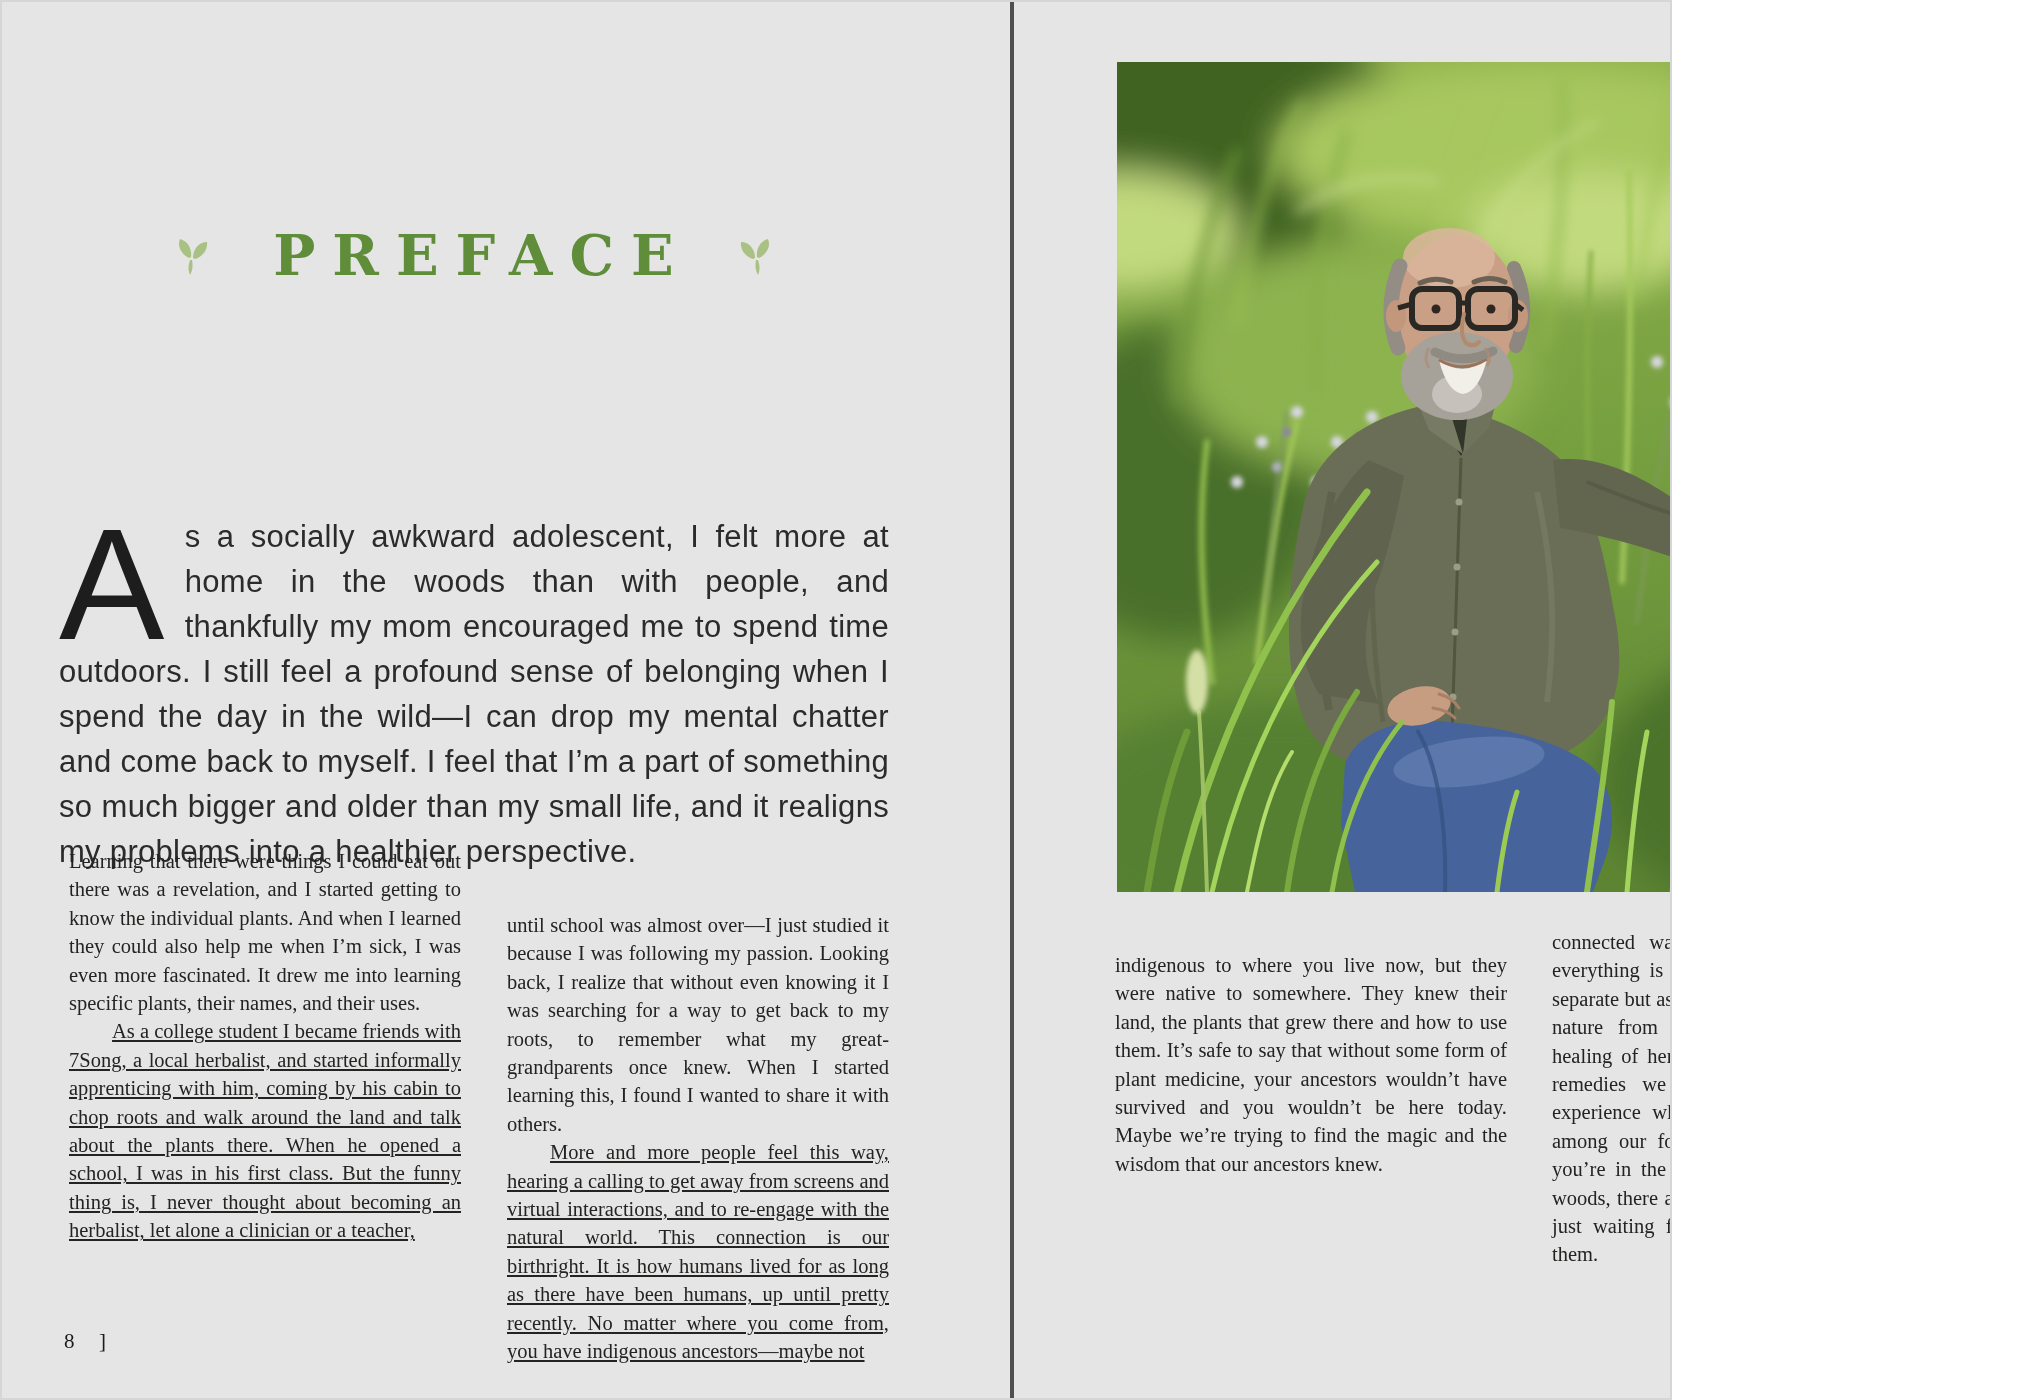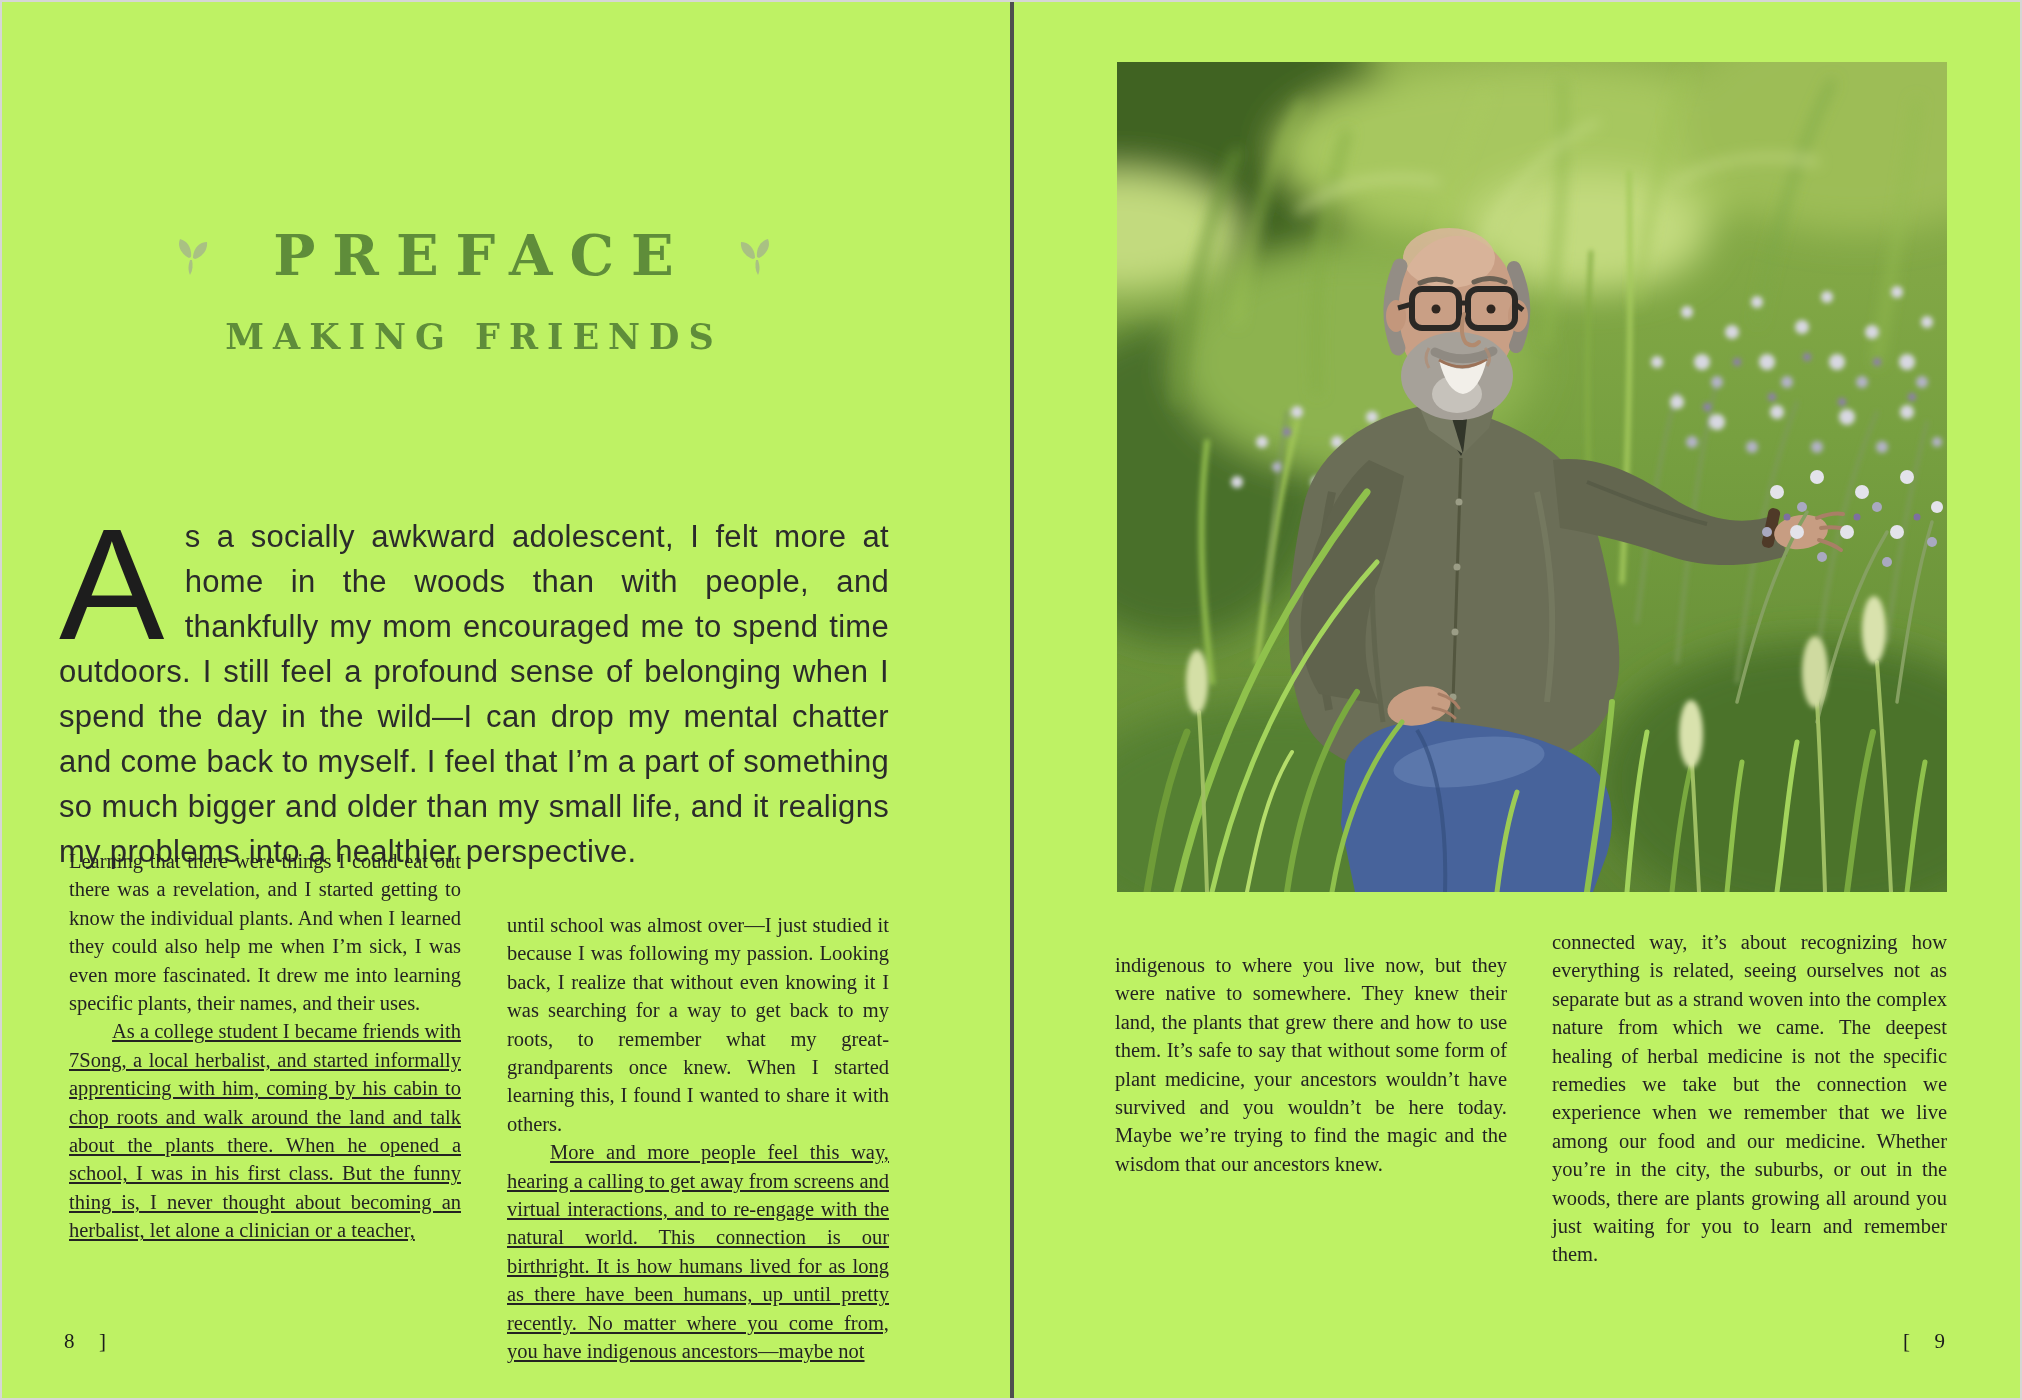--- a/index.html
+++ b/index.html
@@ -1,19 +1,19 @@
 <!DOCTYPE html>
 <html><head>
 <meta charset="utf-8">
 <style>
   html,body{margin:0;padding:0;background:#ffffff;}
   .spread{
     position:relative;
-    width:2022px;height:1400px;
-    background:#bef264;
+    width:1672px;height:1400px;
+    background:#e5e5e5;
     border:2px solid #d6d6d6;
     box-sizing:border-box;
     overflow:hidden;
     font-family:"Liberation Serif", serif;
     color:#222120;
   }
   .page{position:absolute;top:0;height:100%;}
   .page-left{left:0;width:1008px;}
   .page-right{left:1013px;width:1009px;}
   .center-divider{position:absolute;top:0;left:1008px;width:4px;height:100%;background:#4f4f4f;}
@@ -93,21 +93,20 @@
           <svg width="38" height="40" viewBox="0 0 38 40" aria-hidden="true">
             <g fill="#a9c183" transform="scale(-1,1) translate(-38,0)">
               <path d="M16,22 C8,18 4,10 7,3 C15,5 19,13 18,21 Z"></path>
               <path d="M20,22 C20,13 26,6 34,6 C35,14 29,21 22,23 Z"></path>
               <path d="M17,24 C15,30 15,34 17,39 C20,34 20,29 19,24 Z"></path>
             </g>
           </svg>
         </span>
       </h1>
       <div class="chapter-subtitle">
-        <div>MAKING FRIENDS</div>
       </div>
     </div>
 
     <div class="intro">
       <span class="dropcap">A</span><span>s a socially awkward adolescent, I felt more at home in the woods than with people, and thankfully my mom encouraged me to spend time outdoors. I still feel a profound sense of belonging when I spend the day in the wild—I can drop my mental chatter and come back to myself. I feel that I’m a part of something so much bigger and older than my small life, and it realigns my problems into a healthier perspective.</span>
     </div>
 
     <div class="col lp-col1 bodycols">
       <p>Learning that there were things I could eat out there was a revelation, and I started getting to know the individual plants. And when I learned they could also help me when I’m sick, I was even more fascinated. It drew me into learning specific plants, their names, and their uses.</p>
       <p class="indent">As a college student I became friends with 7Song, a local herbalist, and started informally apprenticing with him, coming by his cabin to chop roots and walk around the land and talk about the plants there. When he opened a school, I was in his first class. But the funny thing is, I never thought about becoming an herbalist, let alone a clinician or a teacher,</p>

